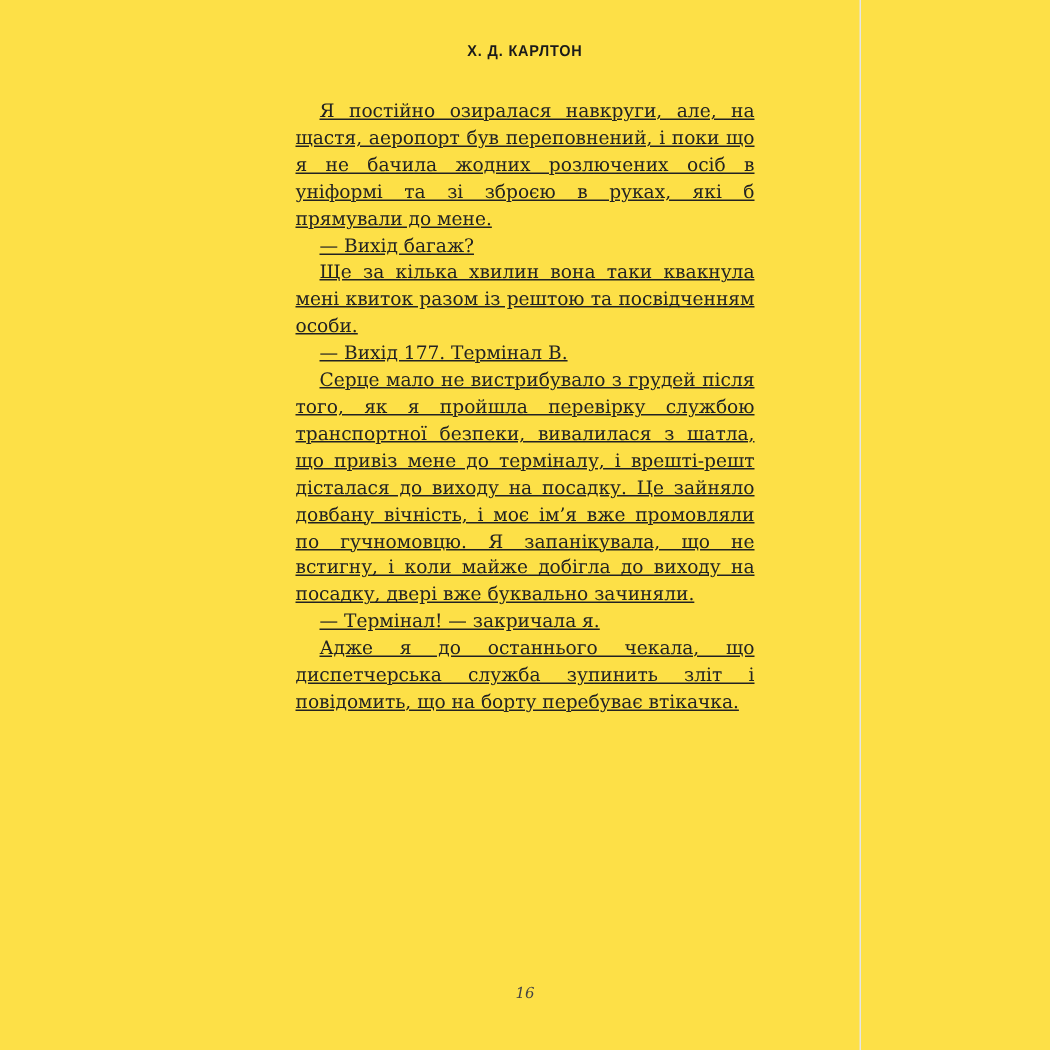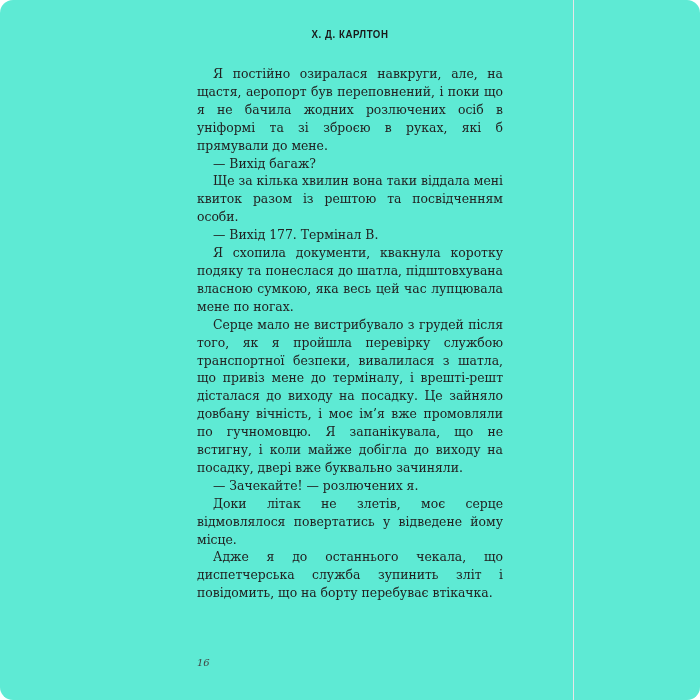--- a/index.html
+++ b/index.html
@@ -5,22 +5,21 @@
   html, body { margin: 0; padding: 0; }
   body {
     width: 700px; height: 700px;
     background: #ffffff;
     position: relative;
     overflow: hidden;
   }
   .page {
     position: absolute; left: 0; top: 0;
     width: 700px; height: 700px;
-    background: #5eead4;
-    border-radius: 13px;
+    background: #fde047;
   }
   .gutter-line {
     position: absolute;
     left: 573px; top: 0;
     width: 1px; height: 700px;
     background: #e6e6e6;
   }
   .running-head {
     position: absolute;
     left: 197px; width: 306px;
@@ -41,46 +40,45 @@
     font-family: "DejaVu Serif", serif;
     font-size: 12.4px;
     line-height: 17.9px;
     color: #222222;
     text-align: justify;
     hyphens: manual;
   }
   .text-block p {
     margin: 0;
     text-indent: 16px;
+    text-decoration: underline;
   }
   .page-number {
     position: absolute;
     left: 197px; width: 306px;
     top: 657px;
-    text-align: left;
+    text-align: center;
     font-family: "DejaVu Serif", serif;
     font-style: italic;
     font-size: 10px;
     color: #444444;
   }
 </style>
 </head>
 <body>
 
 <div class="page">
   <div class="gutter-line"></div>
 
   <div class="running-head">Х. Д. КАРЛТОН</div>
 
   <div class="text-block">
     <p>Я постійно озиралася навкруги, але, на щастя, аеропорт був переповнений, і поки що я не бачила жодних розлючених осіб в уніформі та зі зброєю в руках, які б прямували до мене.</p>
     <p>— Вихід багаж?</p>
-    <p>Ще за кілька хвилин вона таки віддала мені квиток разом із рештою та посвідченням особи.</p>
+    <p>Ще за кілька хвилин вона таки квакнула мені квиток разом із рештою та посвідченням особи.</p>
     <p>— Вихід 177. Термінал В.</p>
-    <p>Я схопила документи, квакнула коротку подяку та понеслася до шатла, підштовхувана власною сумкою, яка весь цей час лупцювала мене по ногах.</p>
     <p>Серце мало не вистрибувало з грудей після того, як я пройшла перевірку службою транспортної безпеки, вивалилася з шатла, що привіз мене до терміналу, і врешті-решт дісталася до виходу на посадку. Це зайняло довбану вічність, і моє ім’я вже промовляли по гучномовцю. Я запанікувала, що не встигну, і коли майже добігла до виходу на посадку, двері вже буквально зачиняли.</p>
-    <p>— Зачекайте! — розлючених я.</p>
-    <p>Доки літак не злетів, моє серце відмовлялося повертатись у відведене йому місце.</p>
+    <p>— Термінал! — закричала я.</p>
     <p>Адже я до останнього чекала, що диспетчерська служба зупинить зліт і повідомить, що на борту перебуває втікачка.</p>
   </div>
 
   <div class="page-number">16</div>
 </div>
 
 </body></html>

